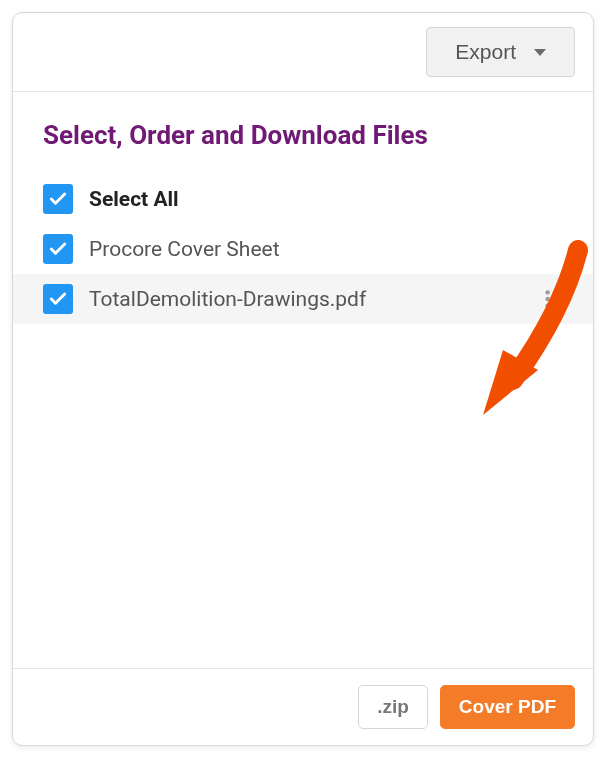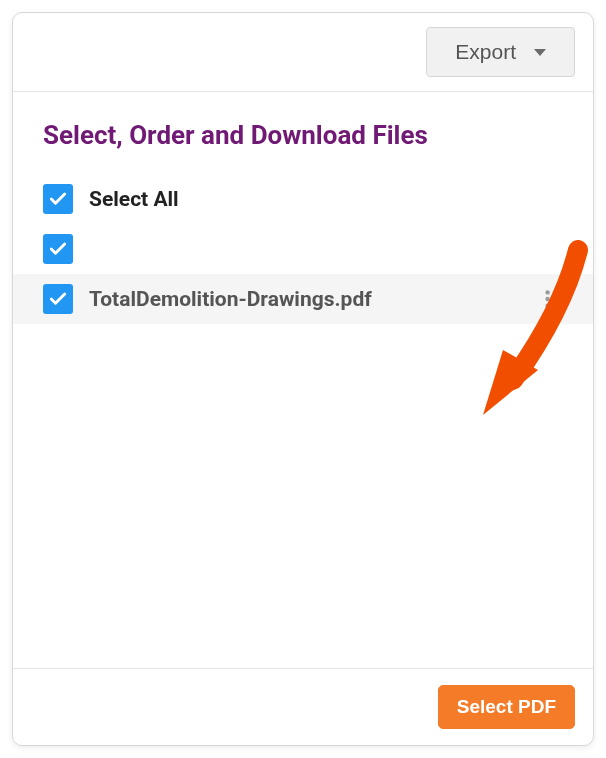--- a/index.html
+++ b/index.html
@@ -75,21 +75,20 @@
       font-size: 21px;
       color: #555;
       position: relative;
     }
     .file-row.highlight {
       background: #f5f5f5;
       margin-left: -30px;
       margin-right: -30px;
       padding-left: 30px;
       padding-right: 30px;
-      font-weight: bold;
     }
     .file-row.select-all .label {
       font-weight: 700;
       color: #222;
     }
     .checkbox {
       width: 30px;
       height: 30px;
       background: #2196f3;
       border-radius: 3px;
@@ -179,20 +178,21 @@
         </span>
         <span class="label">Select All</span>
       </div>
 
       <div class="file-row">
         <span class="checkbox">
           <svg viewBox="0 0 24 24">
               <path d="M4 12l5 5L20 6" stroke="#fff" stroke-width="3.5" fill="none" stroke-linecap="round" stroke-linejoin="round"></path>
             </svg>
         </span>
+        <span class="label">Procore Cover Sheet</span>
       </div>
 
 
       <div class="file-row highlight">
         <span class="checkbox">
           <svg viewBox="0 0 24 24">
               <path d="M4 12l5 5L20 6" stroke="#fff" stroke-width="3.5" fill="none" stroke-linecap="round" stroke-linejoin="round"></path>
             </svg>
         </span>
         <span class="label">TotalDemolition-Drawings.pdf</span>
@@ -211,16 +211,17 @@
     </div>
 
     <svg class="arrow-annotation" width="140" height="180" viewBox="0 0 140 180">
       <path d="M115 10 Q100 70 50 140" stroke="#f24e00" stroke-width="20" fill="none" stroke-linecap="round"></path>
       <polygon points="20,175 75,130 40,110" fill="#f24e00"></polygon>
     </svg>
 
   </div>
 
   <div class="footer">
-    <button class="btn btn-pdf">Select PDF</button>
+    <button class="btn btn-zip">.zip</button>
+    <button class="btn btn-pdf">Cover PDF</button>
   </div>
 
 </div>
 
 </body></html>

